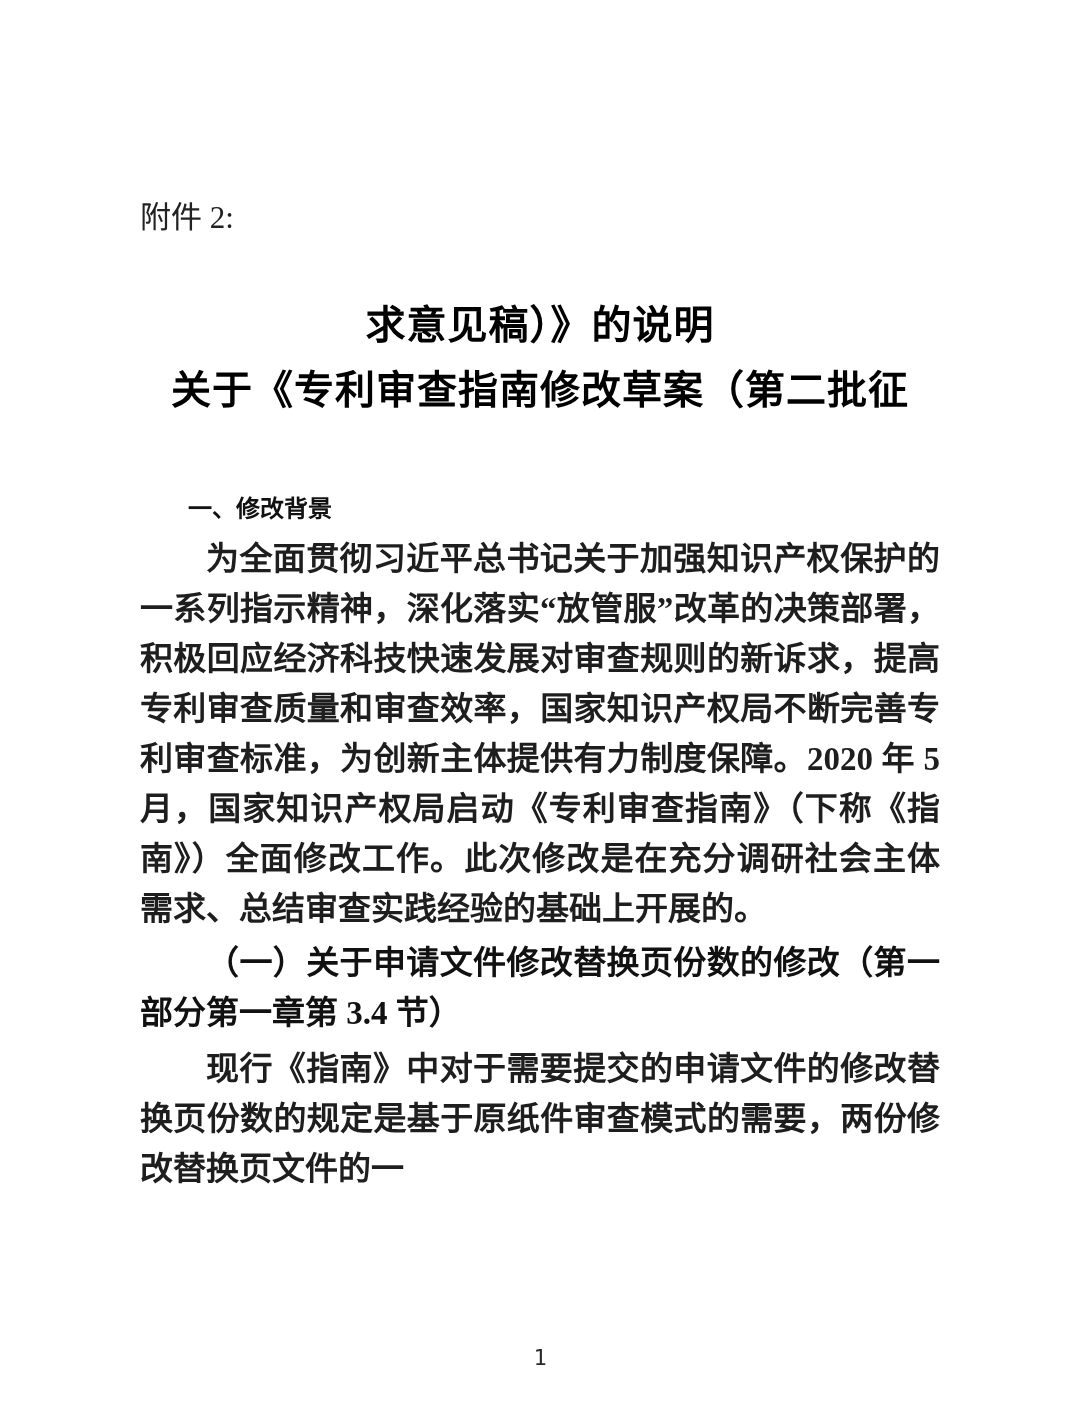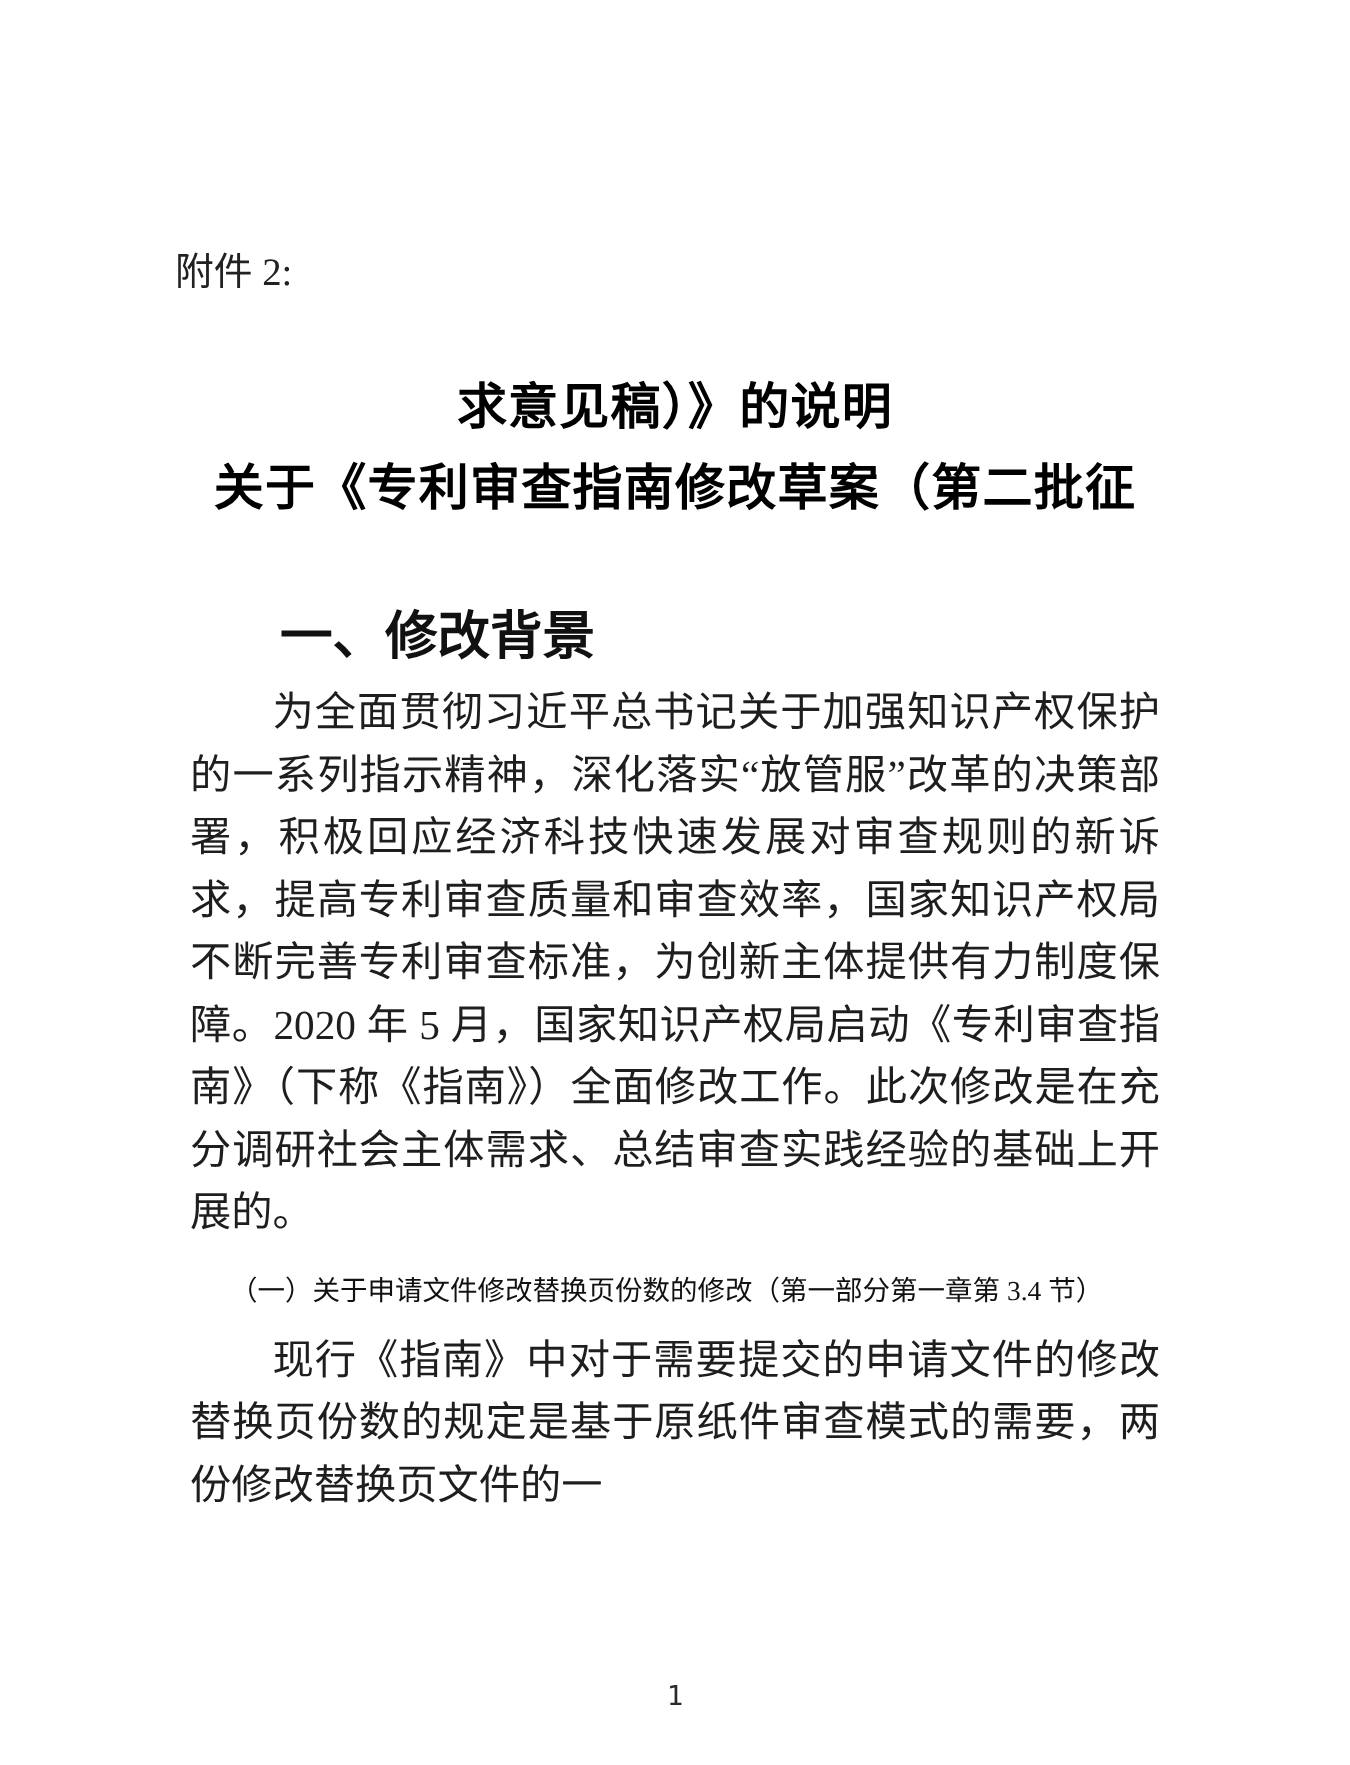--- a/index.html
+++ b/index.html
@@ -35,43 +35,44 @@
     letter-spacing: 1px;
   }
   .title-line {
     display: block;
     white-space: nowrap;
   }
   .h-sans {
     margin: 0;
     font-family: "Liberation Sans", "DejaVu Sans", sans-serif;
     font-weight: 700;
-    font-size: 42px;
+    font-size: 24px;
     line-height: 50px;
     text-indent: 2em;
     text-align: justify;
     color: #111111;
   }
   .h-serif {
     margin: 4px 0 0 0;
     font-family: "Liberation Serif", "DejaVu Serif", serif;
-    font-weight: 400;
-    font-size: 22px;
+    font-weight: 700;
+    font-size: 33px;
     line-height: 50px;
     text-indent: 2em;
     text-align: justify;
     color: #111111;
   }
   .body-para {
-    margin: 12px;
+    margin: 0;
     font-size: 33px;
     line-height: 50px;
     text-indent: 2em;
     text-align: justify;
     color: #1e1e1e;
+    font-weight: bold;
   }
   .body-para.after-head {
     margin-top: 6px;
   }
   .page-number {
     position: absolute;
     left: 0;
     right: 0;
     bottom: 42px;
     text-align: center;

